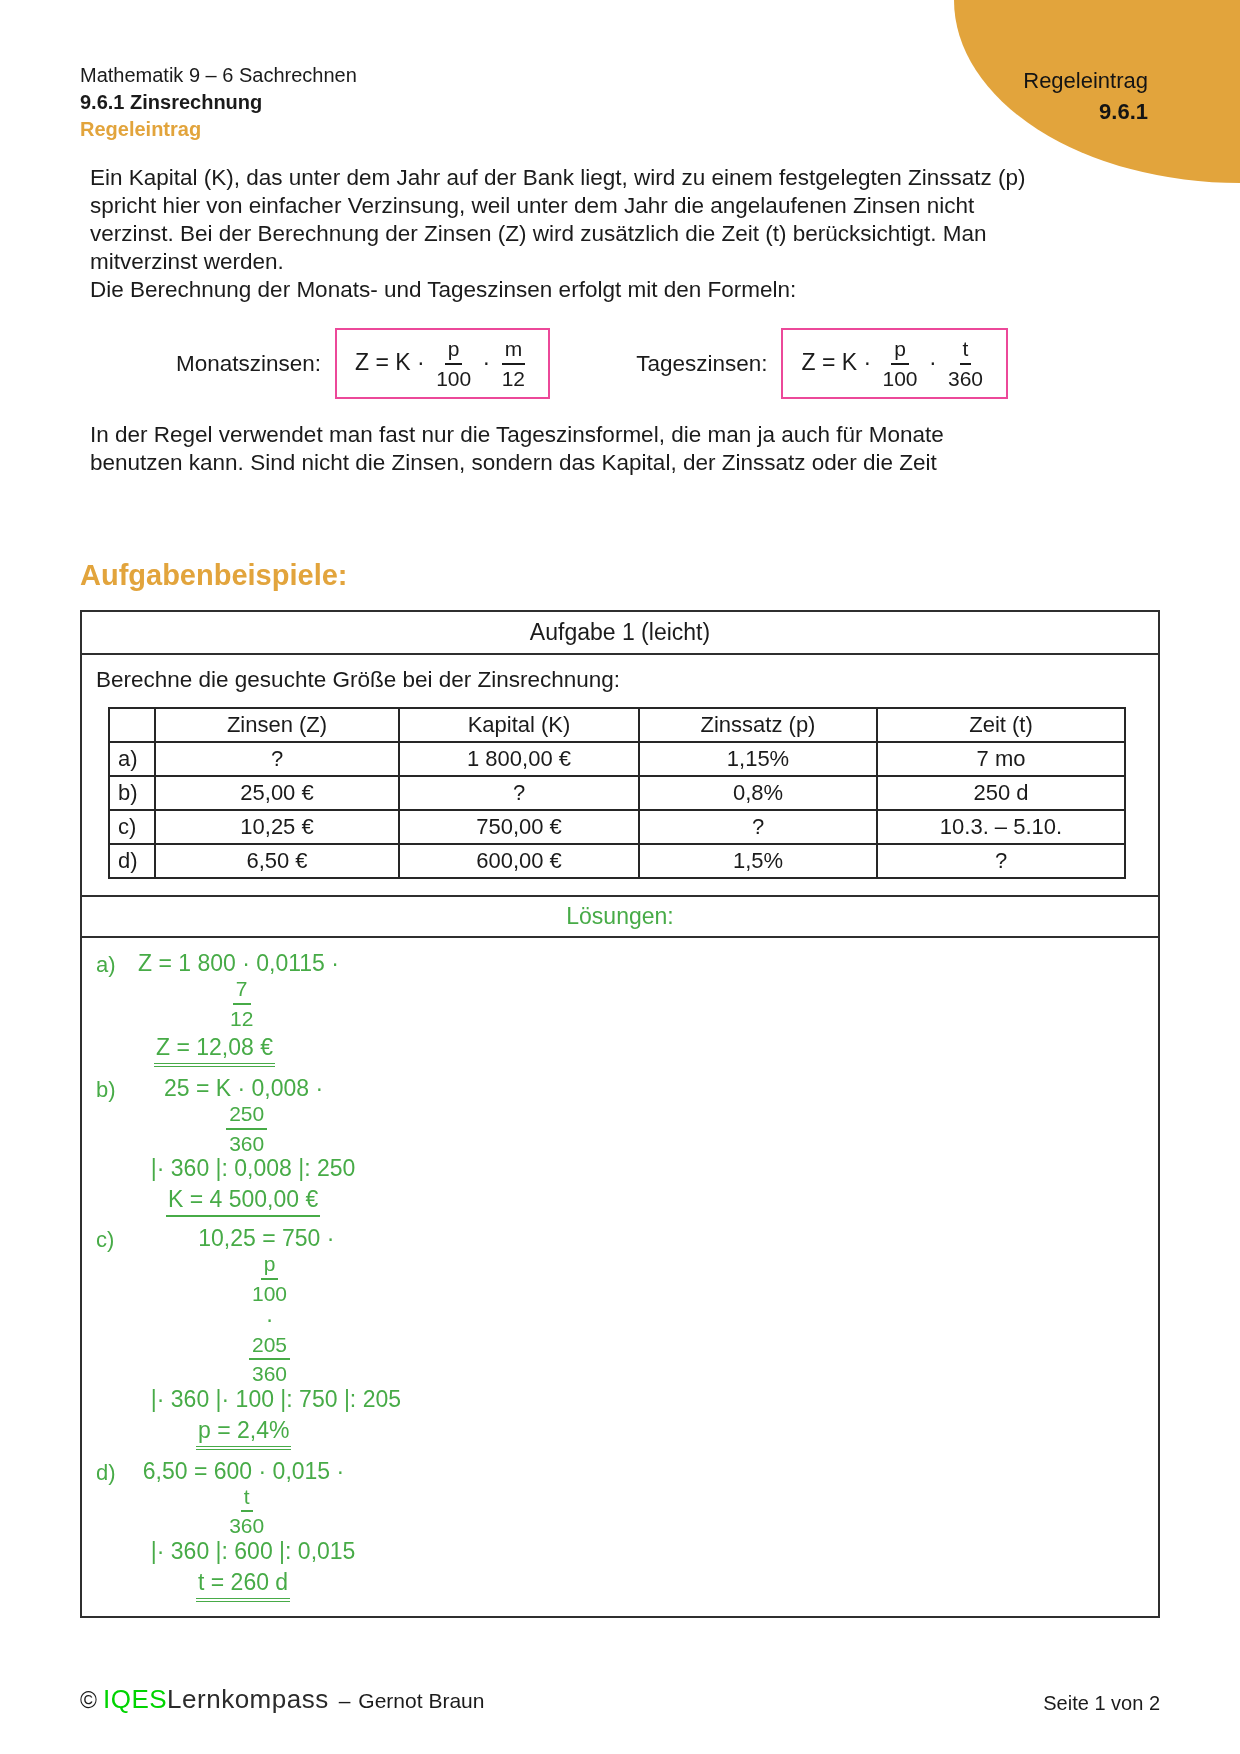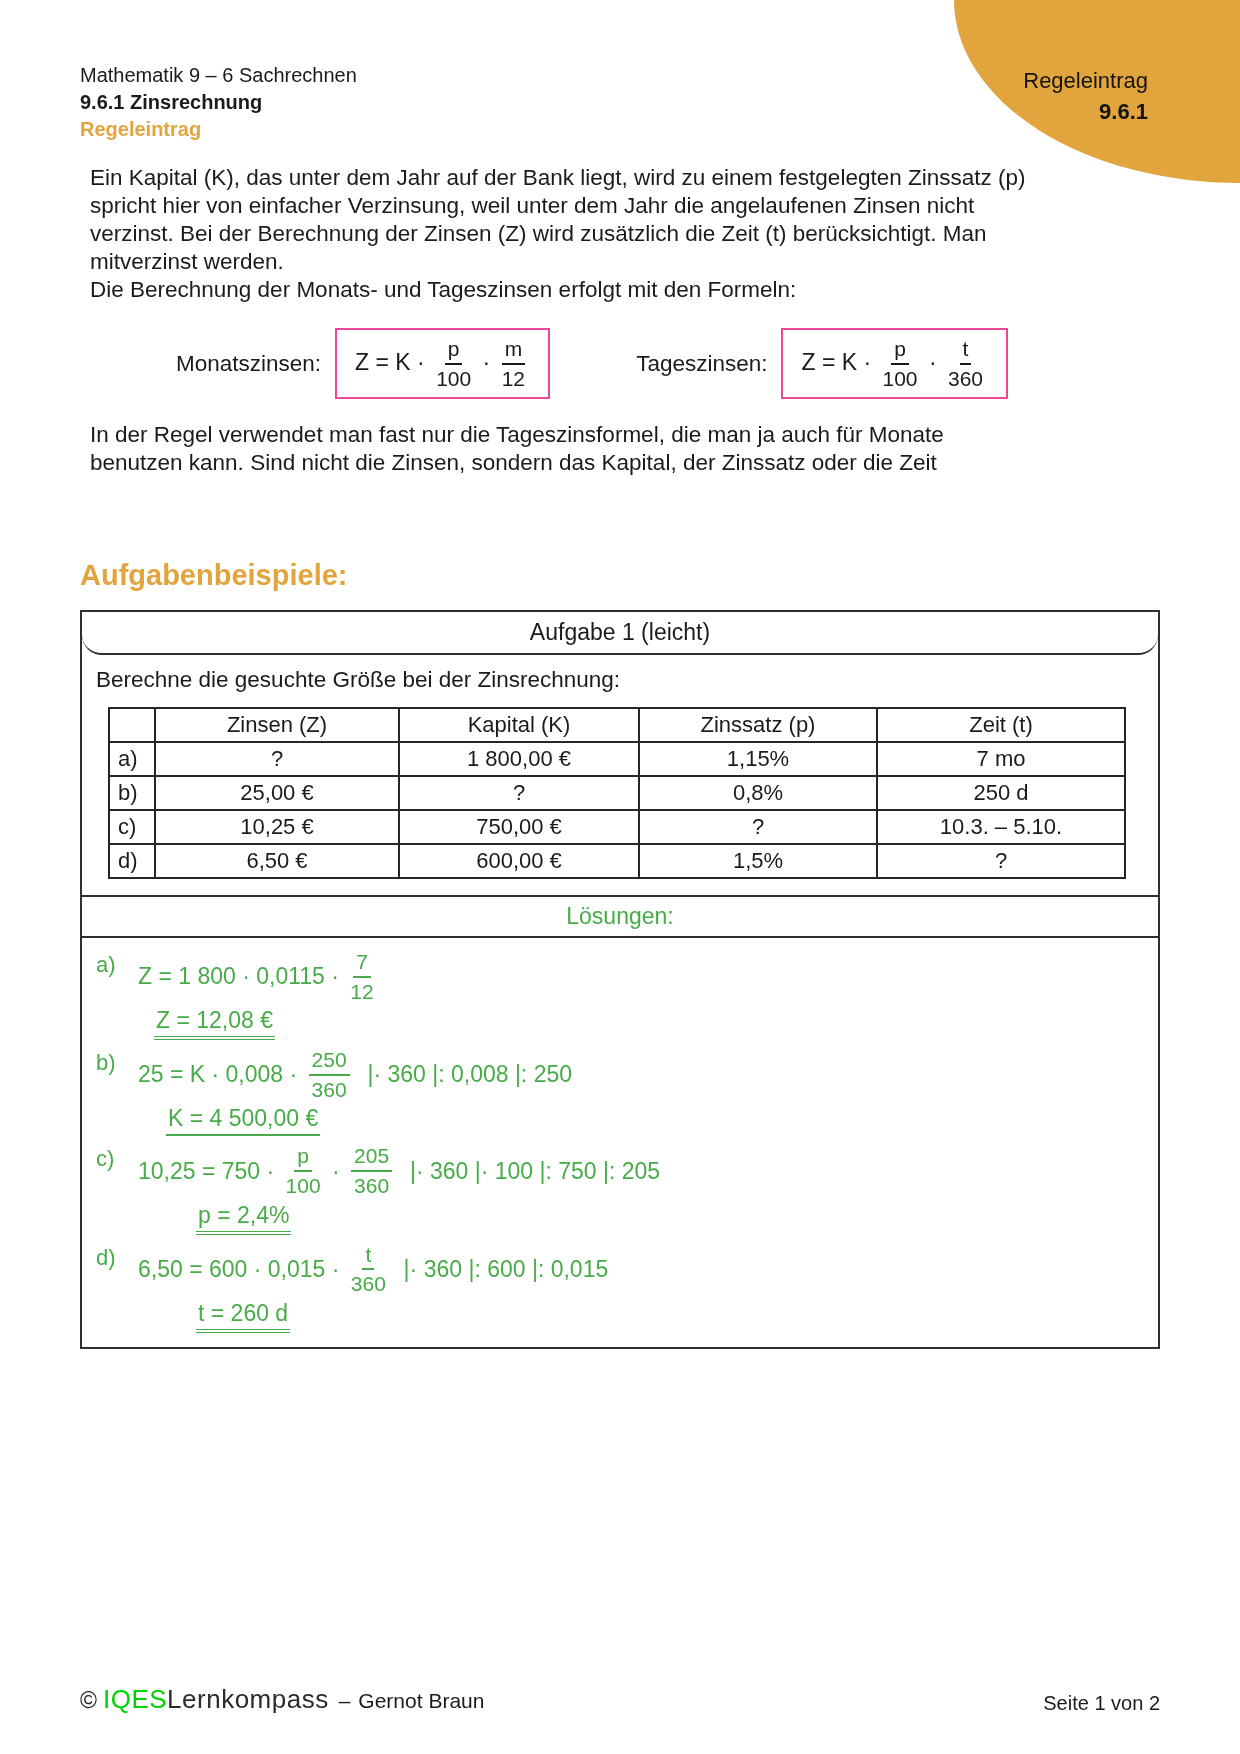--- a/index.html
+++ b/index.html
@@ -28,35 +28,35 @@
   .flabel{white-space:nowrap;}
   .flabel.second{margin-left:86px;}
   .fbox{border:2px solid #ec4899;padding:7px 18px;margin-left:14px;
     font-size:23px;white-space:nowrap;}
   .frac{display:inline-flex;flex-direction:column;align-items:center;
     vertical-align:middle;margin:0 5px;font-size:21px;line-height:1.12;}
   .frac .num{border-bottom:2px solid currentColor;padding:0 3px 2px;}
   .frac .den{padding-top:2px;}
   
   .card{border:2px solid #2f2f2f;margin-top:18px;}
-  .card-title{text-align:center;font-size:23px;padding:7px 0;border-bottom:2px solid #2f2f2f;border-radius:20px;}
+  .card-title{text-align:center;font-size:23px;padding:7px 0;border-bottom:2px solid #2f2f2f;}
   .card-body{padding:10px 14px 12px 14px;}
   .instruction{font-size:22.5px;margin:2px 0 14px 0;}
   table.grid{border-collapse:collapse;table-layout:fixed;margin:0 0 4px 12px;}
   .grid th,.grid td{border:2px solid #262626;font-weight:normal;font-size:22px;
     text-align:center;padding:1px 6px;height:30px;line-height:28px;overflow:hidden;}
   .grid td.rowlab,.grid th.rowlab{text-align:left;padding-left:8px;}
   .sol-head{border-top:2px solid #2f2f2f;border-bottom:2px solid #2f2f2f;
     text-align:center;font-size:23px;padding:6px 0;}
   
   .sols{padding:12px 14px 6px 14px;}
   .sol{display:flex;margin-bottom:8px;}
   .sol-label{width:42px;font-size:22px;flex:none;padding-top:2px;}
   .sol-formula{font-size:23px;min-height:52px;display:flex;align-items:center;
-    flex-wrap:nowrap;white-space:pre;}
+    flex-wrap:nowrap;white-space:pre;flex-direction:column;}
   .sol-result{display:table;font-size:23px;margin-top:4px;padding:0 2px 2px 2px;}
   .u-double{border-bottom:4px double currentColor;}
   .u-single{border-bottom:2px solid currentColor;}
   .ind-s{margin-left:16px;}
   .ind-m{margin-left:28px;}
   .ind-l{margin-left:58px;}
   
   .footer{position:absolute;left:80px;right:80px;top:1684px;
     display:flex;justify-content:space-between;align-items:flex-end;}
   .brand{display:flex;align-items:baseline;}

